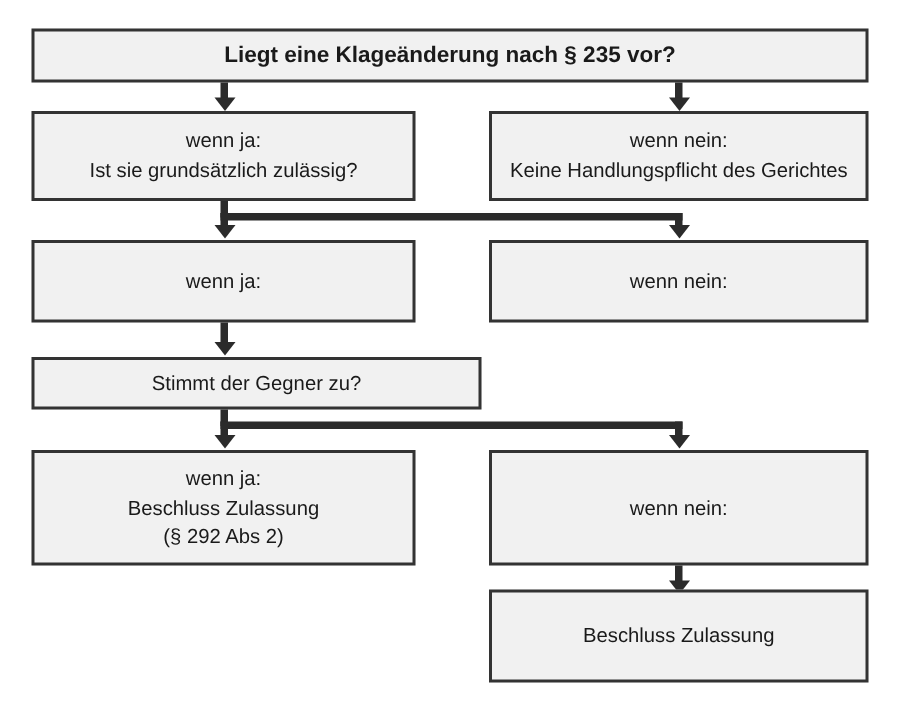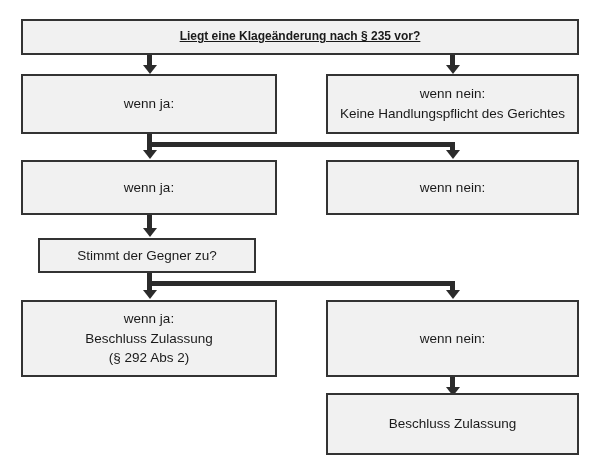--- a/index.html
+++ b/index.html
@@ -31,22 +31,21 @@
     line-height: 1.45;
     text-align: center;
     padding: 2px 6px;
   }
   .node .line {
     display: block;
     white-space: nowrap;
   }
   .node.title {
     font-weight: bold;
-    font-size: 12px;
-    text-decoration: underline;
+    font-size: 15px;
   }
   .sup {
     font-size: 8.5px;
     vertical-align: super;
     line-height: 0;
   }
   
   .conn {
     position: absolute;
     background: #2b2b2b;
@@ -76,20 +75,21 @@
   </div>
 
   <div class="conn vline" style="left:147px; top:55px; width:5px; height:11px;"></div>
   <div class="arrowhead" style="left:142.5px; top:65px;"></div>
 
   <div class="conn vline" style="left:450px; top:55px; width:5px; height:11px;"></div>
   <div class="arrowhead" style="left:445.5px; top:65px;"></div>
 
   <div class="node" style="left:21px; top:74px; width:256px; height:60px;">
     <span class="line">wenn ja:</span>
+    <span class="line">Ist sie grundsätzlich zulässig?</span>
   </div>
   <div class="node" style="left:326px; top:74px; width:253px; height:60px;">
     <span class="line">wenn nein:</span>
     <span class="line">Keine Handlungspflicht des Gerichtes</span>
   </div>
 
   <div class="conn vline" style="left:147px; top:134px; width:5px; height:11px;"></div>
   <div class="conn hline" style="left:147px; top:142px; width:308px; height:5px;"></div>
   <div class="conn vline" style="left:147px; top:142px; width:5px; height:10px;"></div>
   <div class="arrowhead" style="left:142.5px; top:150px;"></div>
@@ -99,21 +99,21 @@
   <div class="node" style="left:21px; top:160px; width:256px; height:55px;">
     <span class="line">wenn ja:</span>
   </div>
   <div class="node" style="left:326px; top:160px; width:253px; height:55px;">
     <span class="line">wenn nein:</span>
   </div>
 
   <div class="conn vline" style="left:147px; top:215px; width:5px; height:14px;"></div>
   <div class="arrowhead" style="left:142.5px; top:228px;"></div>
 
-  <div class="node" style="left:21px; top:238px; width:218px; height:35px;margin-left:17px;">
+  <div class="node" style="left:21px; top:238px; width:300px; height:35px;">
     <span class="line">Stimmt der Gegner zu?</span>
   </div>
 
   <div class="conn vline" style="left:147px; top:273px; width:5px; height:11px;"></div>
   <div class="conn hline" style="left:147px; top:281px; width:308px; height:5px;"></div>
   <div class="conn vline" style="left:147px; top:281px; width:5px; height:11px;"></div>
   <div class="arrowhead" style="left:142.5px; top:290px;"></div>
   <div class="conn vline" style="left:450px; top:281px; width:5px; height:11px;"></div>
   <div class="arrowhead" style="left:445.5px; top:290px;"></div>
 

